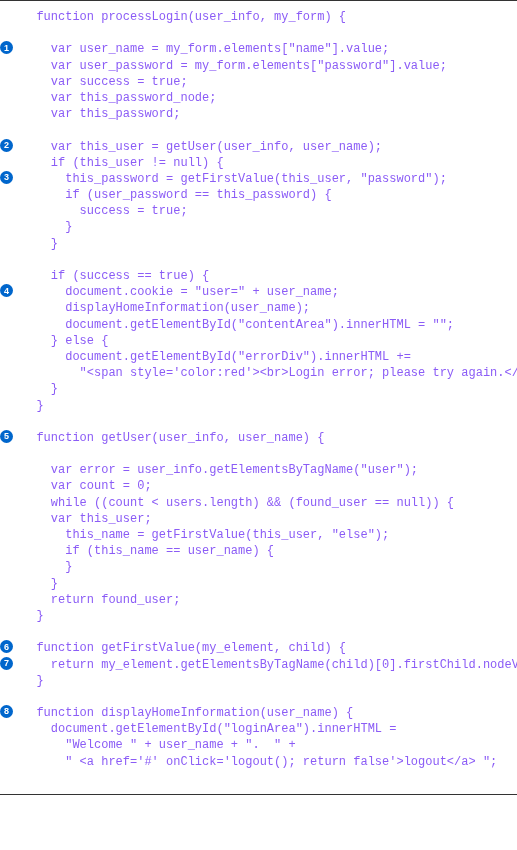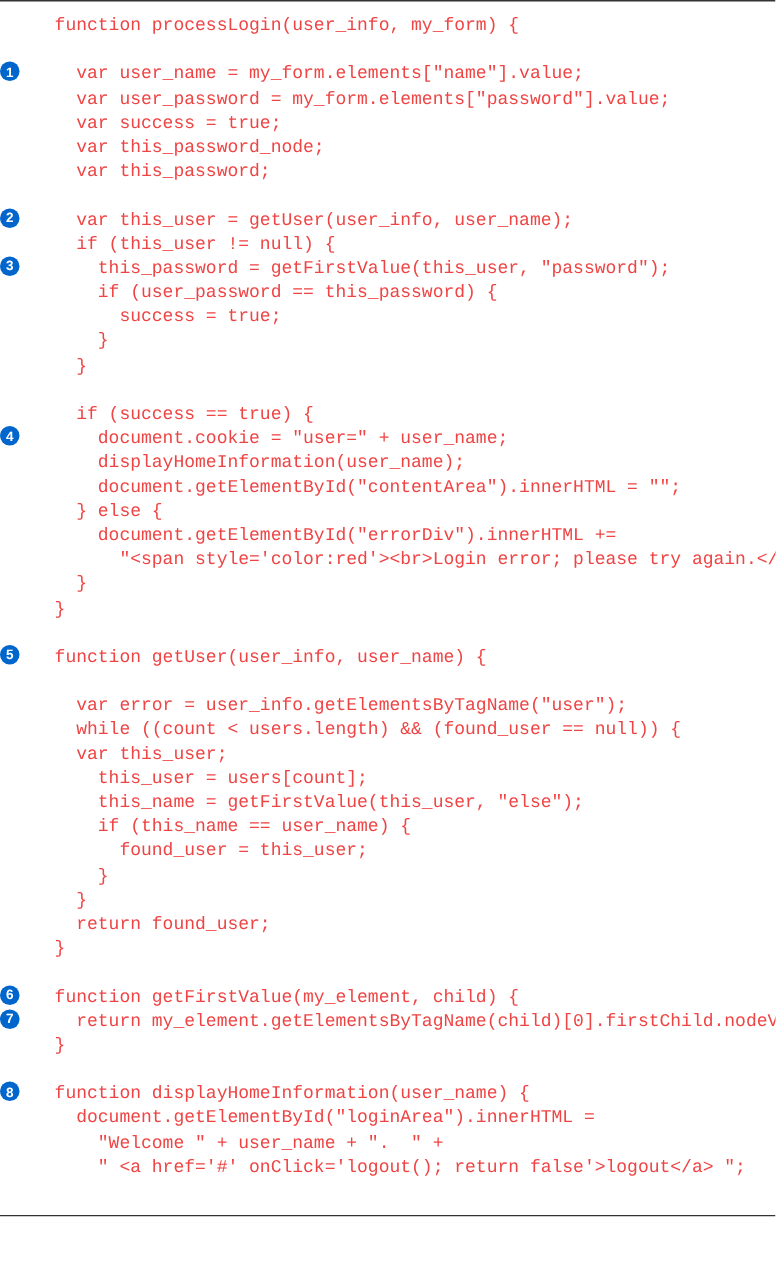--- a/index.html
+++ b/index.html
@@ -42,21 +42,21 @@
       border-radius: 50%;
       background: #0066cc;
       color: white;
       font-size: 9px;
       font-weight: bold;
       font-family: Arial, sans-serif;
     }
     .code-text {
       flex: 1;
       white-space: pre;
-      color: #ef4444;
+      color: #8b5cf6;
       font-family: Consolas, "Courier New", monospace;
     }
   </style>
 </head>
 <body>
 
 <div class="code-container" id="code-container">
 <div class="code-line">
       <div class="marker-col"></div>
       <div class="code-text">  function processLogin(user_info, my_form) {</div>
@@ -178,41 +178,37 @@
     <div class="code-line">
       <div class="marker-col"></div>
       <div class="code-text"> </div>
     </div>
     <div class="code-line">
       <div class="marker-col"></div>
       <div class="code-text">    var error = user_info.getElementsByTagName("user");</div>
     </div>
     <div class="code-line">
       <div class="marker-col"></div>
+      <div class="code-text">    var count = 0;</div>
+    </div>
+    <div class="code-line">
+      <div class="marker-col"></div>
       <div class="code-text">    while ((count &lt; users.length) &amp;&amp; (found_user == null)) {</div>
     </div>
     <div class="code-line">
       <div class="marker-col"></div>
       <div class="code-text">    var this_user;</div>
     </div>
     <div class="code-line">
       <div class="marker-col"></div>
-      <div class="code-text">      this_user = users[count];</div>
-    </div>
-    <div class="code-line">
-      <div class="marker-col"></div>
       <div class="code-text">      this_name = getFirstValue(this_user, "else");</div>
     </div>
     <div class="code-line">
       <div class="marker-col"></div>
       <div class="code-text">      if (this_name == user_name) {</div>
-    </div>
-    <div class="code-line">
-      <div class="marker-col"></div>
-      <div class="code-text">        found_user = this_user;</div>
     </div>
     <div class="code-line">
       <div class="marker-col"></div>
       <div class="code-text">      }</div>
     </div>
     <div class="code-line">
       <div class="marker-col"></div>
       <div class="code-text">    }</div>
     </div>
     <div class="code-line">

